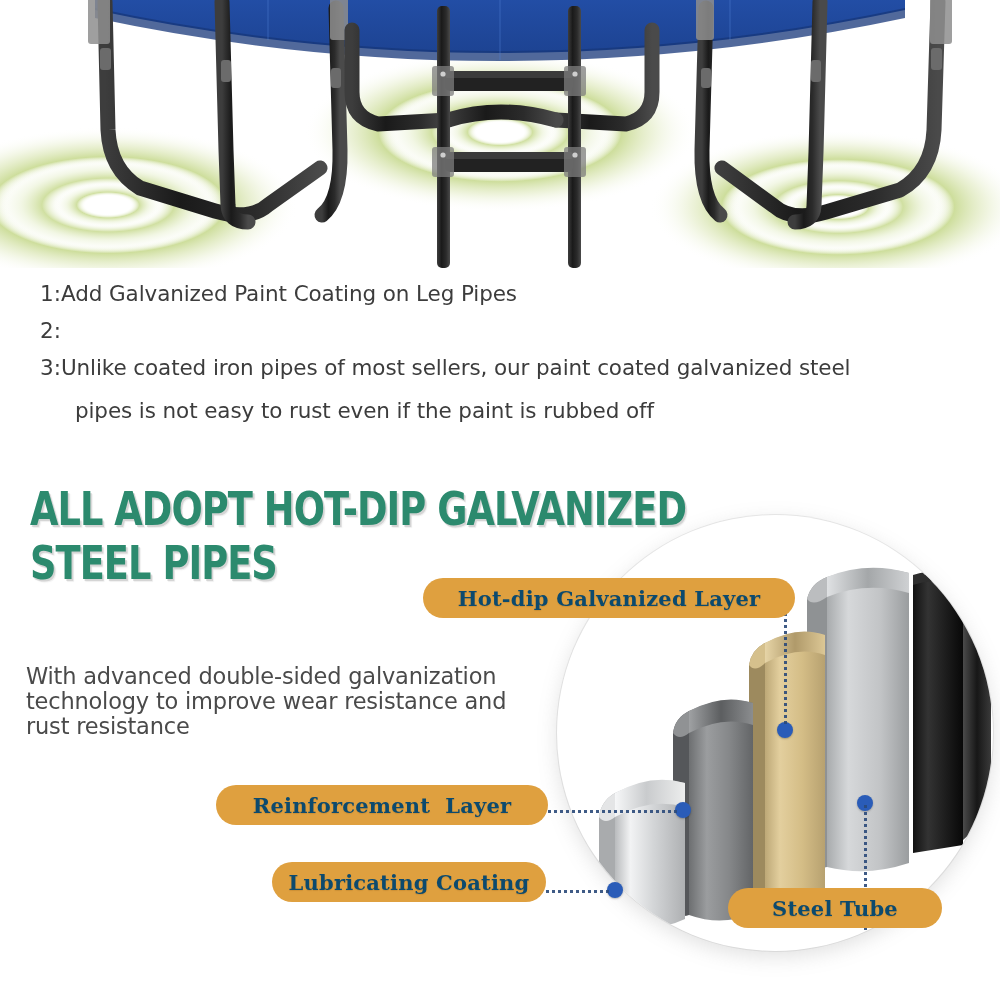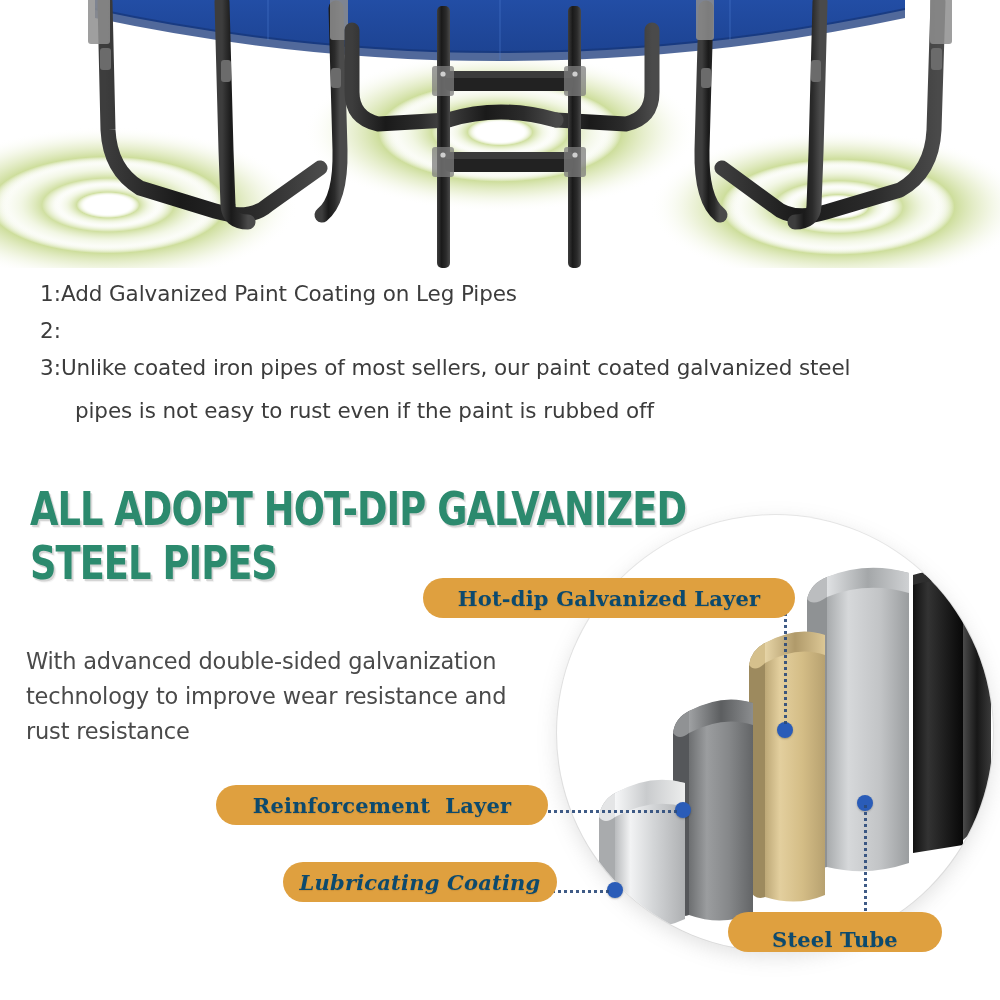--- a/index.html
+++ b/index.html
@@ -51,23 +51,23 @@
     white-space:nowrap;
     -webkit-text-stroke:3.5px #ffffff;
     paint-order:stroke fill;
     text-shadow:
       2px 2px 0 rgba(150,150,150,0.30),
       3px 3px 1px rgba(170,170,170,0.18);
   }
 
   
   #body-copy {
-    position:absolute; left:26px; top:644px; width:520px;
-    font-family:"DejaVu Sans", sans-serif;
-    font-size:22.5px; line-height:35px; color:#4a4a4a;
+    position:absolute; left:26px; top:664px; width:520px;
+    font-family:"DejaVu Sans", sans-serif;
+    font-size:22.5px; line-height:25px; color:#4a4a4a;
     letter-spacing:-0.2px;
   }
 
   
   #diagram {
     position:absolute; left:545px; top:505px; width:455px; height:462px;
   }
   #circle-bg {
     position:absolute; left:12px; top:10px; width:436px; height:436px;
     border-radius:50%;
@@ -91,22 +91,22 @@
     font-weight:bold;
     font-size:21px;
     letter-spacing:0.2px;
     display:flex; align-items:center; justify-content:center;
     height:40px;
     white-space:pre;
     text-shadow:0 1px 1px rgba(120,70,10,0.18);
   }
   #pill-galv  { left:423px; top:578px; width:372px; }
   #pill-reinf { left:216px; top:785px; width:332px;align-items:center; }
-  #pill-lubr  { left:283px; top:862px; width:274px;font-style:italic; }
-  #pill-steel { left:728px; top:912px; width:214px;align-items:flex-end; }
+  #pill-lubr  { left:272px; top:862px; width:274px; }
+  #pill-steel { left:728px; top:888px; width:214px; }
 
   
   .conn { position:absolute; }
   .conn.h {
     height:0; border-top:3px dotted #2b4a7a; opacity:0.9;
   }
   .conn.v {
     width:0; border-left:3px dotted #2b4a7a; opacity:0.9;
   }
   .dot {

